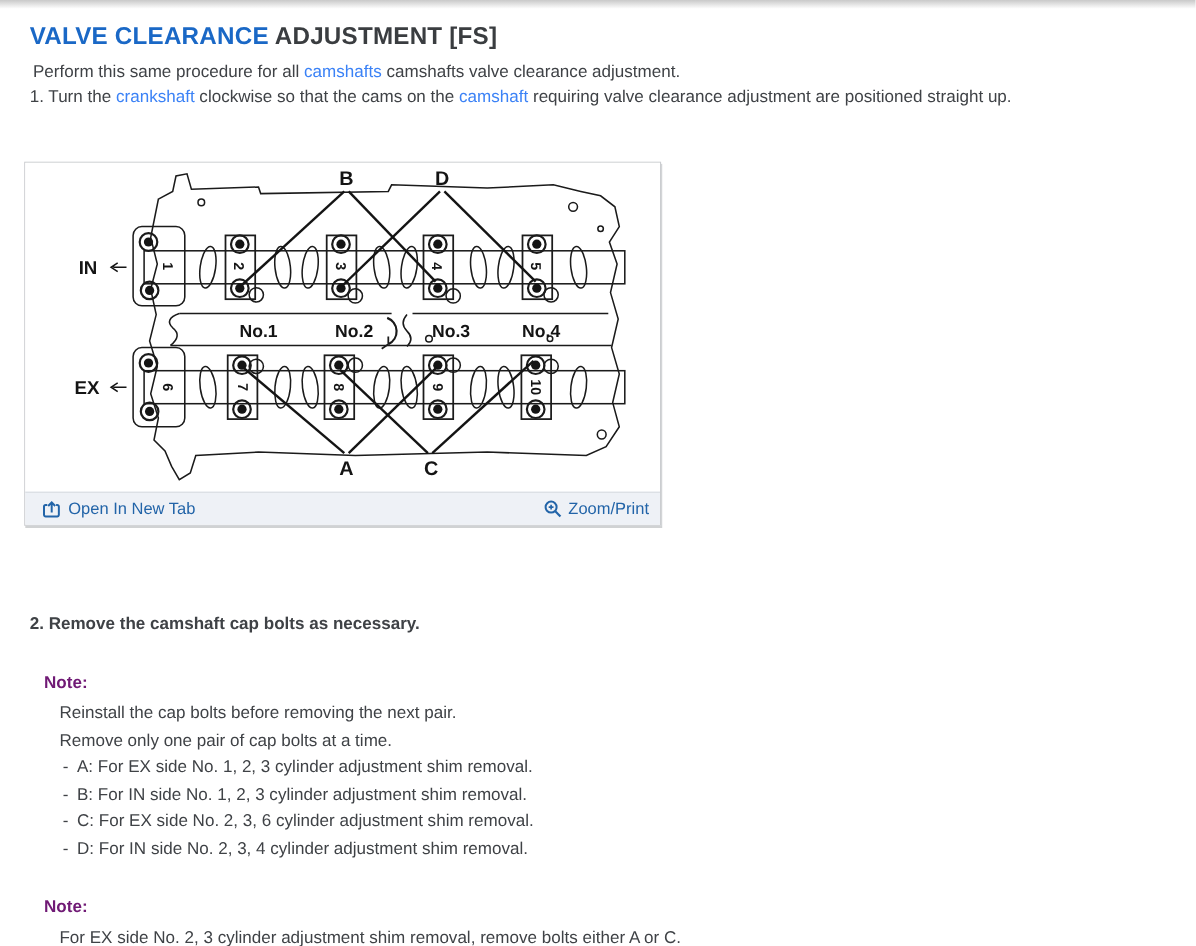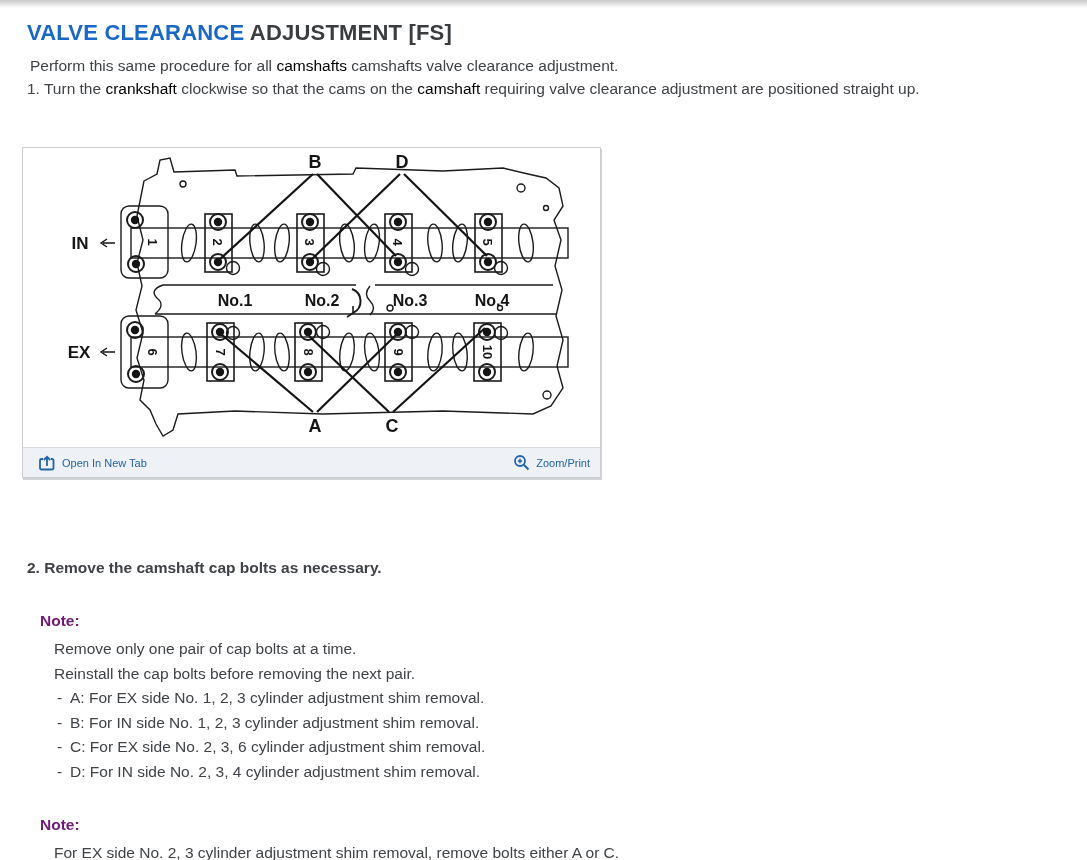--- a/index.html
+++ b/index.html
@@ -7,36 +7,36 @@
   body { font-family:"Liberation Sans", sans-serif; color:#3f4246; }
   .top-shadow { height:8px; width:100%; background:linear-gradient(#c9c9c9, #ffffff); }
 
   .title-row { margin:12px 0 0 27px; font-size:22px; font-weight:bold; letter-spacing:.2px; }
   .title-link { color:#1a68c6; cursor:pointer; }
   .title-rest { color:#3a3d40; }
 
   .para { font-size:15.5px; line-height:23px; color:#3f4246; }
   .p1 { margin:8px 0 0 30px; }
   .p2 { margin:0 0 0 27px; }
-  a.inline-link, .inline-link { color:#000000; text-decoration:none; cursor:pointer; }
+  a.inline-link, .inline-link { color:#3b82f6; text-decoration:none; cursor:pointer; }
 
   .figure-card {
     margin:47px 0 0 22px;
     width:579px;
     background:#fff;
     border:1px solid #cbcdd0;
     box-shadow:1px 2px 0 rgba(120,125,130,.35);
   }
   .figure-stage { width:577px; height:299px; background:#fff; overflow:hidden; }
   .figure-toolbar {
     height:30px; background:#eef1f6; border-top:1px solid #d7dbe0;
     display:flex; align-items:center; justify-content:space-between;
     padding:0 10px 0 15px;
   }
-  .tb-link { display:flex; align-items:center; gap:6px; color:#2264a8; font-size:11px; cursor:pointer; }
+  .tb-link { display:flex; align-items:center; gap:6px; color:#2264a8; font-size:15px; cursor:pointer; }
   .tb-link svg { display:block; }
 
   .step2 { margin:78px 0 0 27px;font-weight:bold; }
   .note-heading { margin:33px 0 0 40px; font-size:15.5px; font-weight:bold; color:#701a75; }
   .note-heading.second { margin-top:32px; }
   .note-body { margin:7px 0 0 54px; font-size:15.5px; line-height:24.5px; }
   .bullets { margin:0 0 0 57px; font-size:15.5px; line-height:24.5px; }
   .bullet-row { display:flex; }
   .bullet-dash { width:13px; }
 
@@ -252,22 +252,22 @@
       </svg>
       <span>Zoom/Print</span>
     </div>
   </div>
 </div>
 
 <div class="para step2">2. Remove the camshaft cap bolts as necessary.</div>
 
 <div class="note-heading">Note:</div>
 <div class="note-body">
+  <div>Reinstall the cap bolts before removing the next pair.</div>
   <div>Remove only one pair of cap bolts at a time.</div>
-  <div>Reinstall the cap bolts before removing the next pair.</div>
 </div>
 <div class="bullets">
   <div class="bullet-row">
     <span class="bullet-dash">-</span>
     <span>A: For EX side No. 1, 2, 3 cylinder adjustment shim removal.</span>
   </div>
   <div class="bullet-row">
     <span class="bullet-dash">-</span>
     <span>B: For IN side No. 1, 2, 3 cylinder adjustment shim removal.</span>
   </div>

